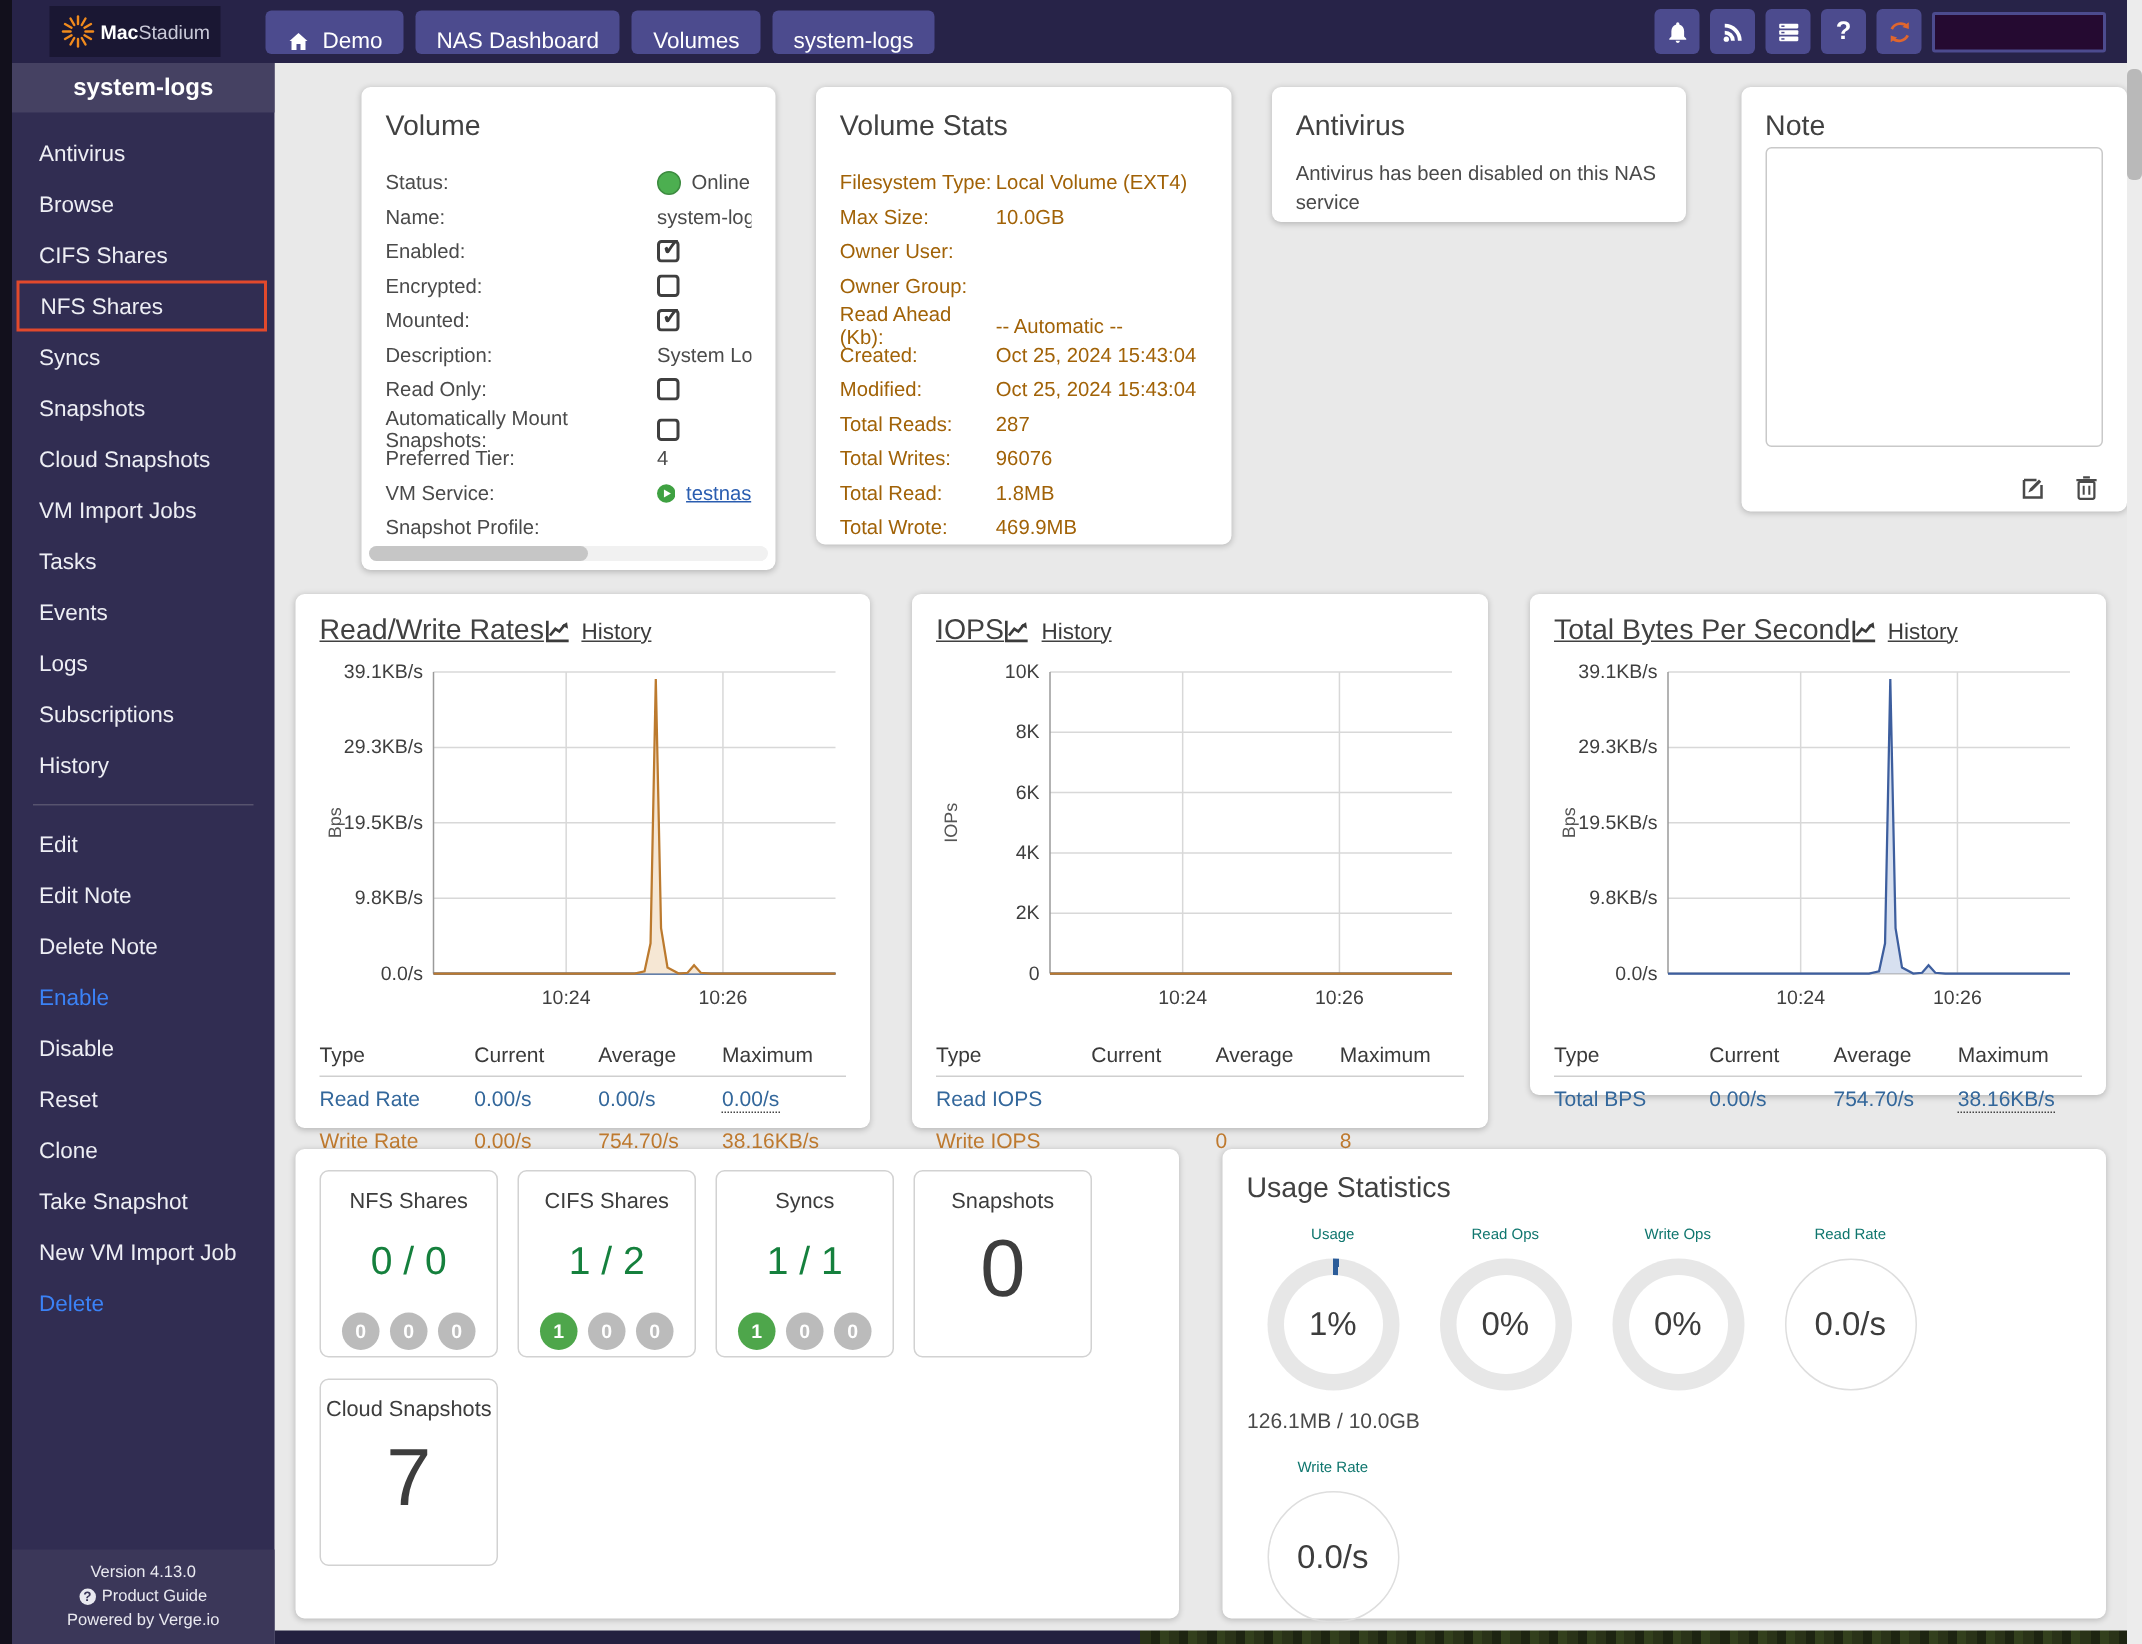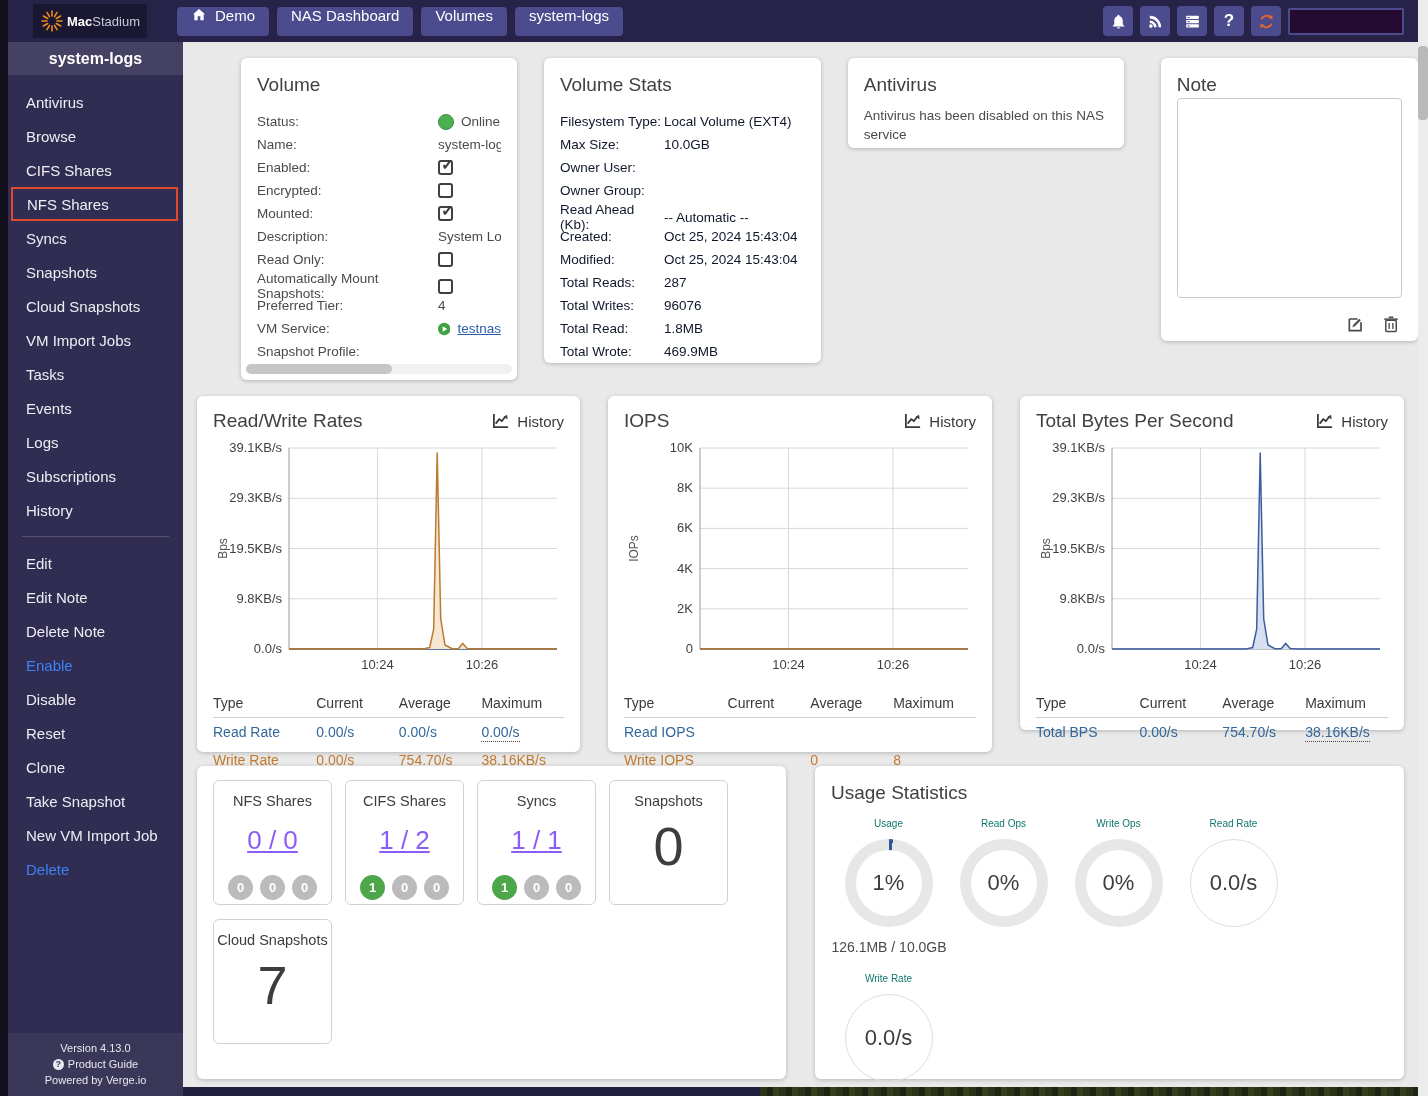--- a/index.html
+++ b/index.html
@@ -10,21 +10,21 @@
   
   .edge-left { position:absolute; left:0; top:0; width:8px; height:100%; background:#12101c; z-index:6; }
   .topbar { position:absolute; left:8px; top:0; width:1410px; height:42px; background:#272348;
             display:flex; align-items:center; z-index:5; }
   .logo { margin-left:25px; background:#1a1733; height:34px; display:flex; align-items:center; padding:0 7px; gap:3px; }
   .logo-text { font-size:13px; color:#fff; white-space:nowrap; }
   .logo-text b { font-weight:800; }
   .logo-text span { color:#c9c9d8; font-weight:400; }
   .crumbs { margin-left:30px; display:flex; gap:8px; }
   .crumb { background:#4c4b8e; color:#fff; font-size:15px; height:29px; border-radius:4px;
-           display:flex; align-items:flex-start; padding:0 14px; gap:8px; cursor:pointer; white-space:nowrap; }
+           display:flex; align-items:flex-end; padding:0 14px; gap:8px; cursor:pointer; white-space:nowrap; }
   .topbar-right { margin-left:auto; display:flex; gap:7px; align-items:center; margin-right:14px; }
   .iconbtn { width:30px; height:30px; background:#4c4b8e; border-radius:4px; display:flex;
              align-items:center; justify-content:center; color:#fff; cursor:pointer;
              font-size:17px; font-weight:bold; }
   .top-input { width:116px; height:27px; background:#250a31; border:2px solid #4c4b8e; border-radius:2px;
                color:#ddd; font-size:13px; padding:0 6px; }
 
   
   .sidebar { position:absolute; left:8px; top:42px; width:175px; bottom:0; background:#312d52; z-index:4; color:#edeef4; }
   .sb-title { height:33px; background:#454162; display:flex; align-items:center; justify-content:center;
@@ -47,48 +47,48 @@
   .ptitle { font-size:19px; color:#414141; margin:2px 0 14px; }
   .row { display:flex; align-items:flex-start; }
   .row1 { gap:27px;padding-left:44px; }
   .row2 { gap:28px; margin-top:16px; }
   .row3 { gap:29px; margin-top:14px; }
 
   
   .f-row { display:grid; grid-template-columns:181px 1fr; align-items:center; height:23px;
            font-size:13.5px; color:#4a4a4a; }
   .s-row { display:grid; grid-template-columns:104px 1fr; align-items:center; height:23px;
-           font-size:13.5px; color:#0f172a; }
+           font-size:13.5px; color:#a16207; }
   .f-val { white-space:nowrap; overflow:hidden; display:flex; align-items:center; gap:7px; }
   .dot-online { width:16px; height:16px; border-radius:50%; background:#4caf50; border:1px solid #3d8b40; }
   .checkbox { width:15px; height:15px; border:2px solid #3f3f3f; border-radius:3px; background:#fff; position:relative; }
   .checkbox.checked::after { content:"\2713"; position:absolute; top:-7px; left:1px; font-size:16px;
                              font-weight:bold; color:#3a3a3a; }
   .vlink { color:#2a5db0; text-decoration:underline; cursor:pointer; }
   .hscroll { position:absolute; bottom:6px; left:5px; right:5px; height:10px; background:#f1f1f1; border-radius:5px; }
   .hthumb { width:55%; height:10px; background:#c6c6c6; border-radius:5px; cursor:pointer; }
 
   
-  .chart-head { display:flex; justify-content:space-between; align-items:center; margin-bottom:4px; }
+  .chart-head { display:flex; justify-content:flex-start; align-items:center; margin-bottom:4px;text-decoration:underline; }
   .chart-head .ptitle { margin:0; }
   .history { display:flex; gap:7px; align-items:center; font-size:15px; color:#3b3b3b; cursor:pointer; }
   svg.chart { display:block; }
   .ctable { margin-top:10px; font-size:14px; }
   .crow { display:grid; grid-template-columns:1.25fr 1fr 1fr 1fr; padding:6px 0; }
   .chead { border-bottom:1px solid #cfcfcf; color:#3a3a3a; }
   .t-blue { color:#33679b; }
   .t-orange { color:#bf7a2f; }
   .dotted { border-bottom:1px dotted #444; padding-bottom:1px; }
 
   
   .tiles { display:flex; gap:13px; }
   .tile { width:119px; height:125px; border:1px solid #d2d2d2; border-radius:6px; text-align:center;
           padding-top:12px; cursor:pointer; }
   .tile-label { font-size:14.5px; color:#3d3d3d; }
-  .tile-val { font-size:26px; color:#8b5cf6; margin-top:16px;text-decoration:underline; }
+  .tile-val { font-size:26px; color:#15803d; margin-top:16px; }
   .badges { margin-top:19px; display:flex; justify-content:center; gap:7px; }
   .badge { width:25px; height:25px; border-radius:50%; color:#fff; font-size:13px; font-weight:bold;
            display:flex; align-items:center; justify-content:center; }
   .badge-grey { background:#bbbbbb; }
   .badge-green { background:#4ea64b; }
   .tile-big { font-size:54px; color:#3d3d3d; margin-top:6px; font-weight:400; }
   .tiles-row2 { margin-top:14px; }
 
   
   .gauges { display:flex; margin-top:4px; }

